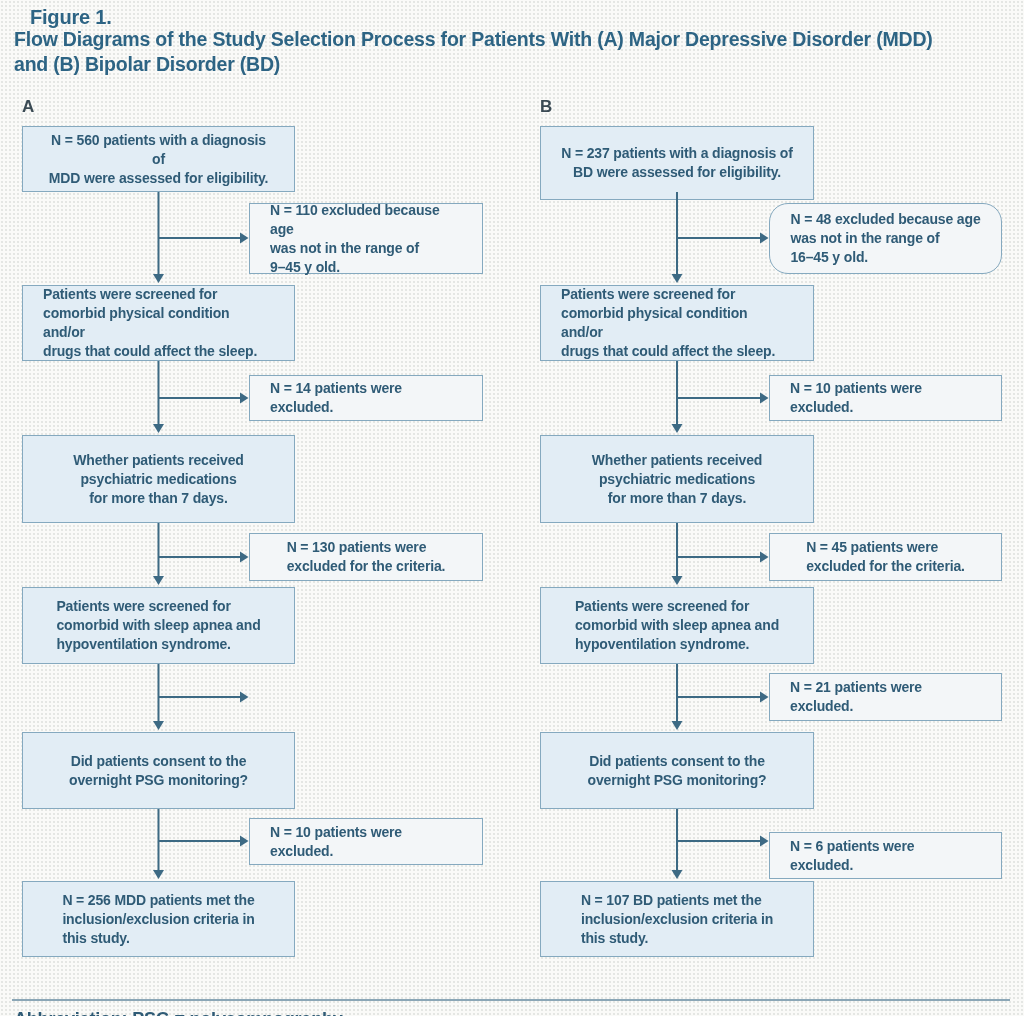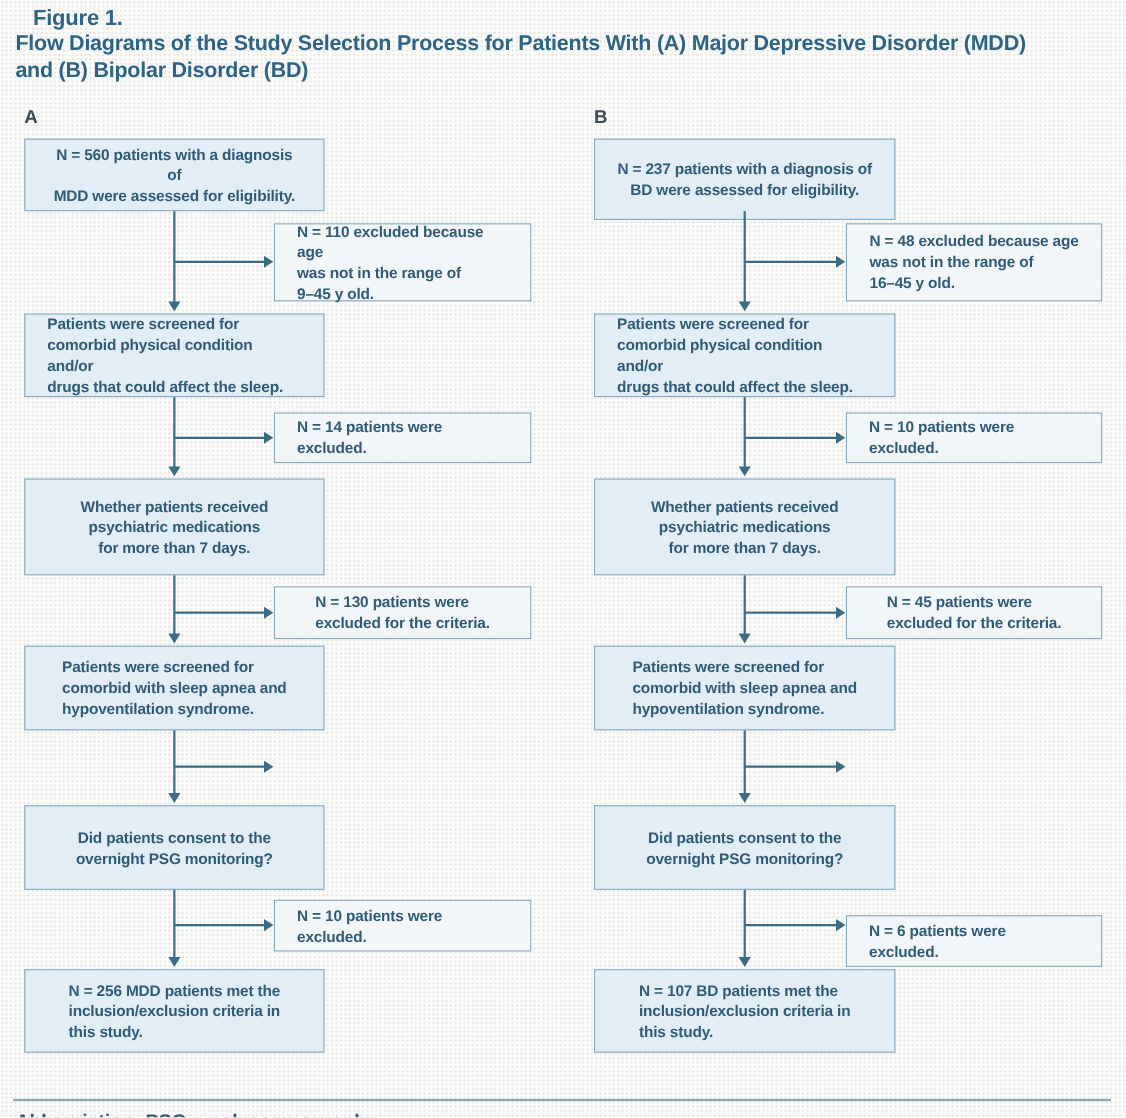--- a/index.html
+++ b/index.html
@@ -137,31 +137,34 @@
   <div class="box main center" style="left:540px; top:732px; width:274px; height:77px;">
     <span class="txt">Did patients consent to the
 overnight PSG monitoring?</span>
   </div>
   <div class="box main left" style="left:540px; top:881px; width:274px; height:76px;">
     <span class="txt">N = 107 BD patients met the
 inclusion/exclusion criteria in
 this study.</span>
   </div>
 
-  <div class="box excl left" style="left:769px; top:203px; width:233px; height:71px;">
+  <div class="box excl left" style="left:769px; top:203px; width:233px; height:71px;border-radius:19px;">
     <span class="txt">N = 48 excluded because age
 was not in the range of
 16–45 y old.</span>
   </div>
   <div class="box excl left" style="left:769px; top:375px; width:233px; height:46px;">
     <span class="txt">N = 10 patients were excluded.</span>
   </div>
   <div class="box excl left" style="left:769px; top:533px; width:233px; height:48px;">
     <span class="txt">N = 45 patients were
 excluded for the criteria.</span>
+  </div>
+  <div class="box excl left" style="left:769px; top:673px; width:233px; height:48px;">
+    <span class="txt">N = 21 patients were excluded.</span>
   </div>
   <div class="box excl left" style="left:769px; top:832px; width:233px; height:47px;">
     <span class="txt">N = 6 patients were excluded.</span>
   </div>
 
   <svg class="connectors" width="1024" height="1016" viewBox="0 0 1024 1016">
     <g stroke="#3d6a84" stroke-width="2" fill="none">
 
       <line x1="158.5" y1="192" x2="158.5" y2="275"></line>
       <line x1="158.5" y1="238" x2="240" y2="238"></line>

